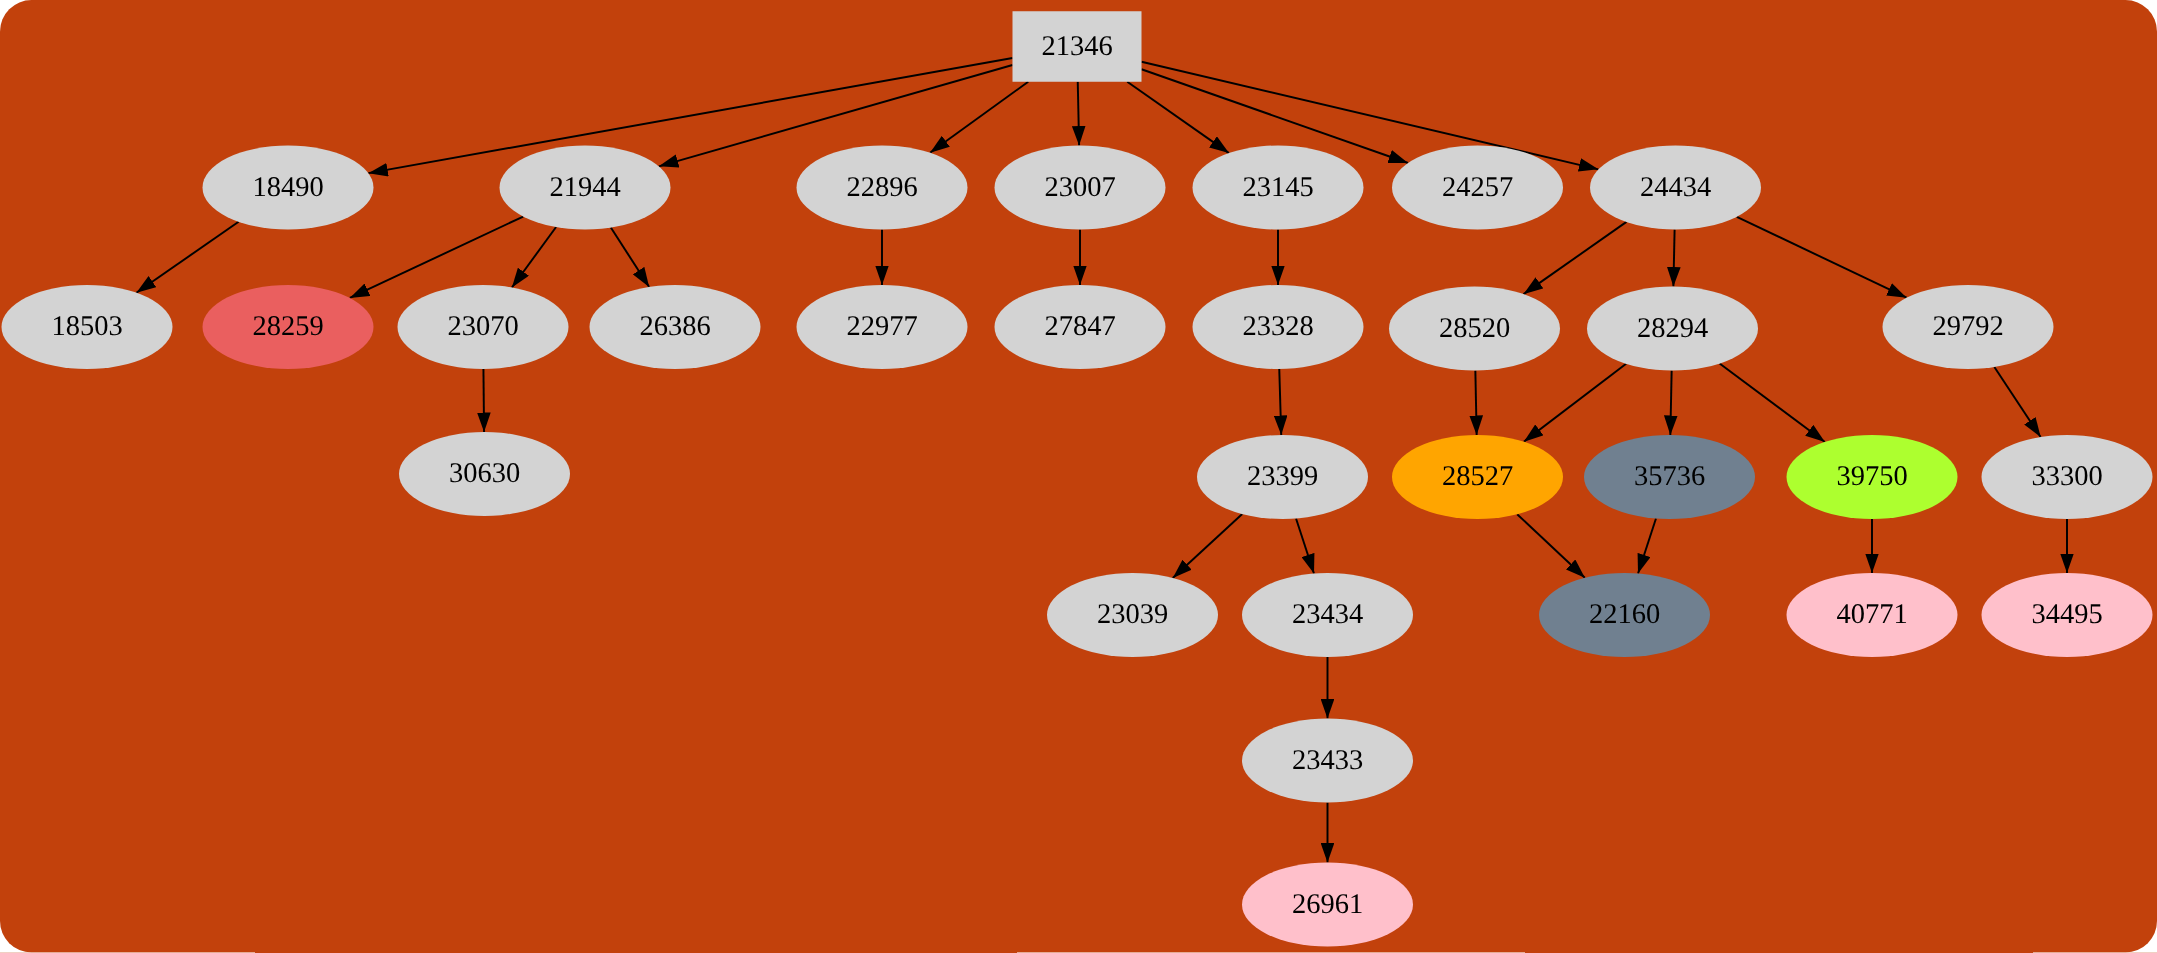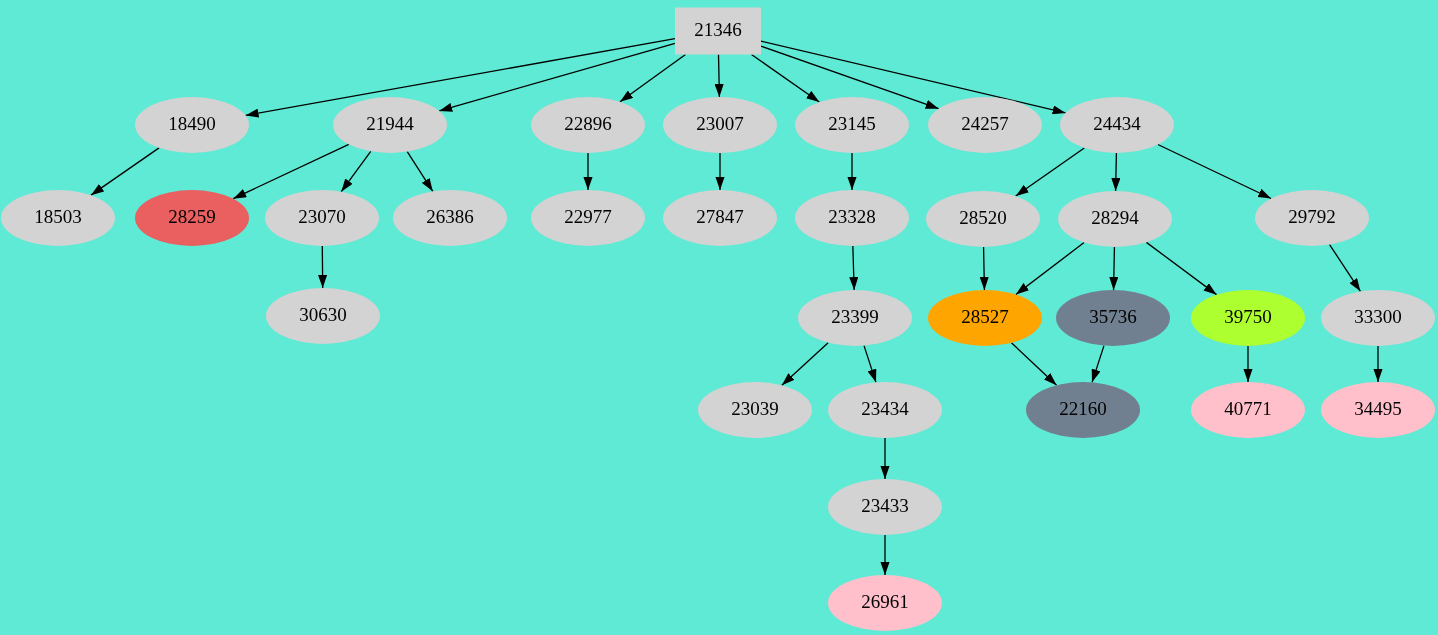--- a/index.html
+++ b/index.html
@@ -8,21 +8,22 @@
     background: #ffffff;
     width: 1438px;
     height: 635px;
     overflow: hidden;
     font-family: "Liberation Serif", "DejaVu Serif", serif;
   }
   .canvas {
     position: relative;
     width: 1438px;
     height: 635px;
-    background: #5eead4;
+    background: #c2410c;
+    border-radius: 21px;
   }
   svg { display: block; }
   .node-label {
     font-family: "Liberation Serif", "DejaVu Serif", serif;
     font-size: 19px;
     fill: #000000;
     text-anchor: middle;
     dominant-baseline: middle;
   }
   .edge-line {

